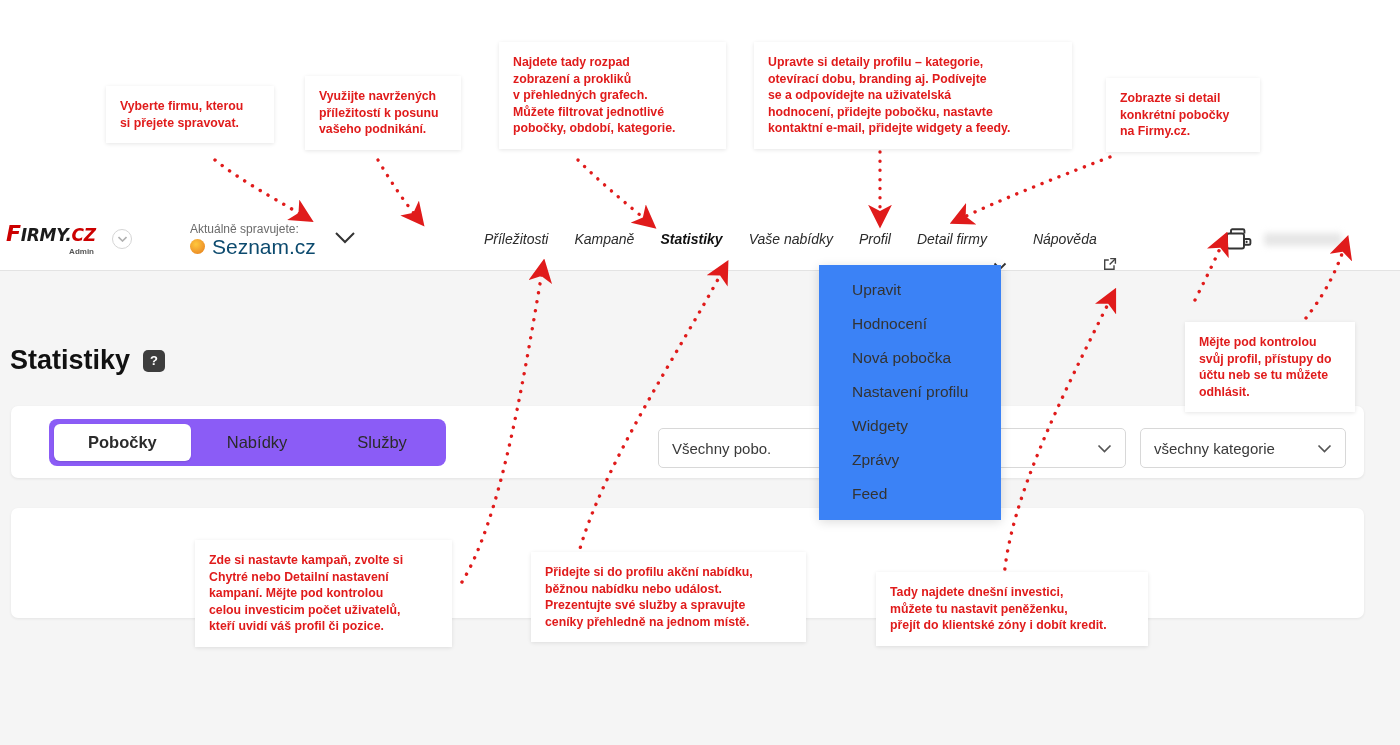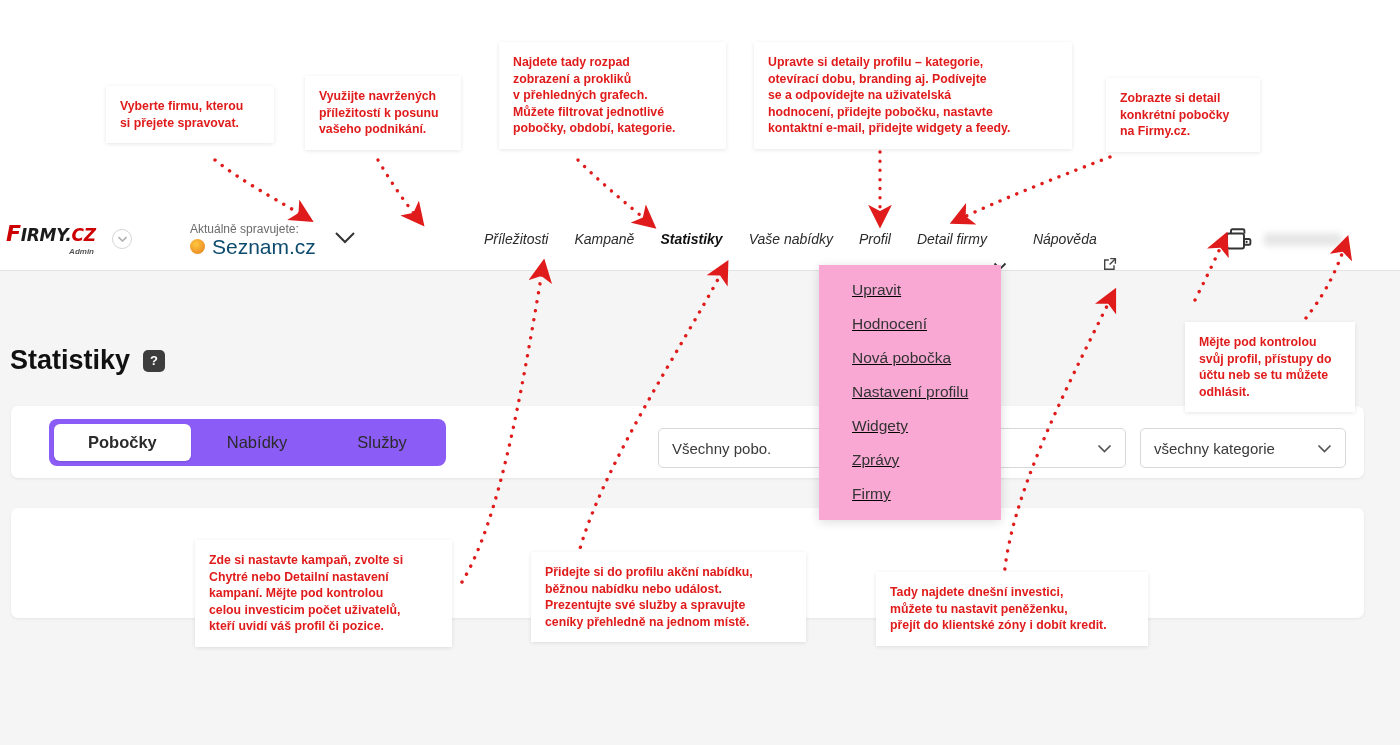--- a/index.html
+++ b/index.html
@@ -25,21 +25,21 @@
   .logo-main {
     font-family: "DejaVu Sans", sans-serif;
     font-weight: 700; font-style: italic; font-size: 17px;
     letter-spacing: -0.3px; color: #1b1b1b; line-height: 1;
     white-space: nowrap;
   }
   .logo-main .f { color: #cc0000; font-size: 22px; }
   .logo-main .cz { color: #cc0000; }
   .logo-sub {
     align-self: flex-end; font-size: 8px; font-weight: 700;
-    font-style: italic; color: #555; margin-top: 2px; margin-right: 8px;
+    color: #555; margin-top: 2px; margin-right: 8px;
   }
   .logo-toggle {
     width: 20px; height: 20px; border-radius: 50%;
     border: 1px solid #d5d5d5; background: #fff;
     display: flex; align-items: center; justify-content: center;
     margin-left: 10px; cursor: pointer;
   }
   .logo-toggle svg { display: block; }
 
   .company {
@@ -75,22 +75,22 @@
   }
   .avatar-blur {
     width: 36px; height: 36px; border-radius: 50%;
     background: radial-gradient(circle at 50% 38%, #c79a78 0%, #a9apr 1%, #8d6a50 55%, #6d6d6d 100%);
     filter: blur(2.6px); cursor: pointer;
   }
 
   
   .dropdown {
     position: absolute; left: 819px; top: 265px; width: 182px; height: 255px;
-    background: #f9a8d4; box-shadow: 0 2px 10px rgba(0,0,0,0.14);
-    z-index: 40; padding-top: 8px; text-decoration: underline;
+    background: #3b82f6; box-shadow: 0 2px 10px rgba(0,0,0,0.14);
+    z-index: 40; padding-top: 8px;
   }
   .dropdown-item {
     font-size: 15.5px; color: #333; padding: 8px 0 8px 33px;
     cursor: pointer; line-height: 18px;
   }
 
   
   .page-bg {
     position: absolute; left: 0; top: 271px; width: 1400px; height: 474px;
     background: #f5f5f5;
@@ -235,21 +235,21 @@
     </div>
   </div>
 
   <div class="dropdown">
     <div class="dropdown-item">Upravit</div>
     <div class="dropdown-item">Hodnocení</div>
     <div class="dropdown-item">Nová pobočka</div>
     <div class="dropdown-item">Nastavení profilu</div>
     <div class="dropdown-item">Widgety</div>
     <div class="dropdown-item">Zprávy</div>
-    <div class="dropdown-item">Firmy</div>
+    <div class="dropdown-item">Feed</div>
   </div>
 
   <div class="page-title-row">
     <div class="page-title">Statistiky</div>
     <div class="help-badge">?</div>
   </div>
 
   <div class="panel">
     <div class="tabs">
       <div class="tab active">Pobočky</div>

